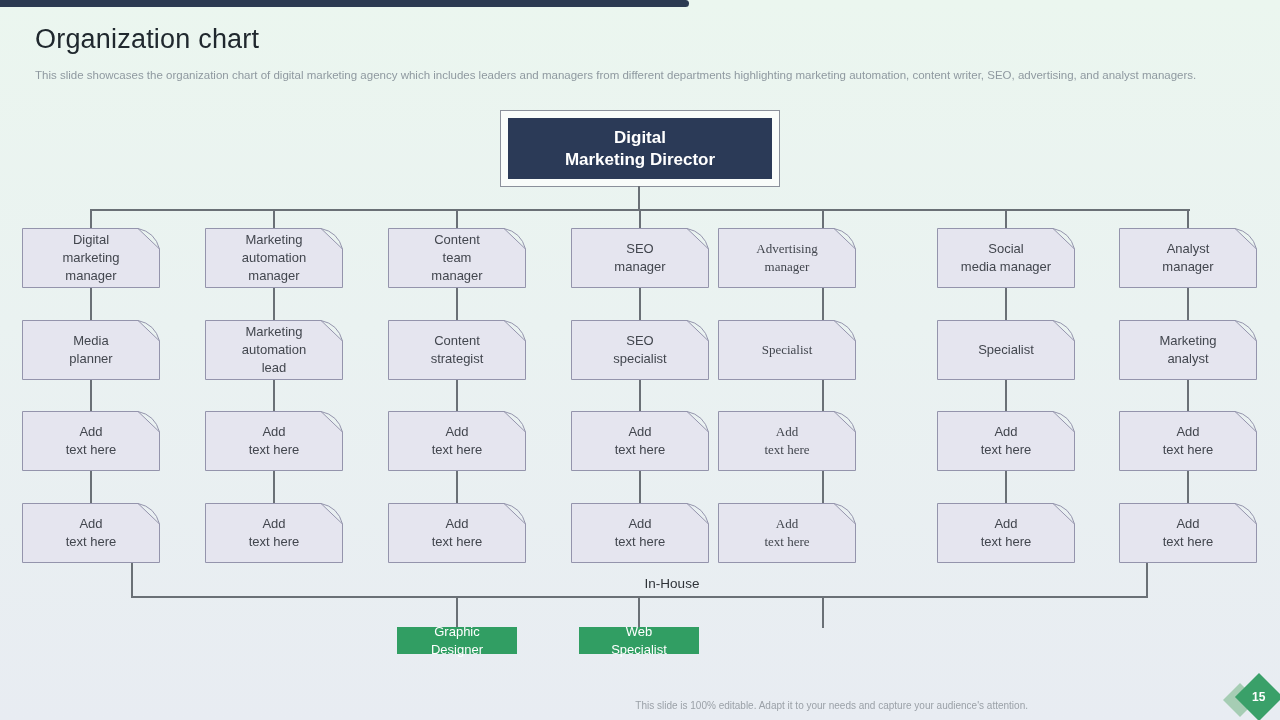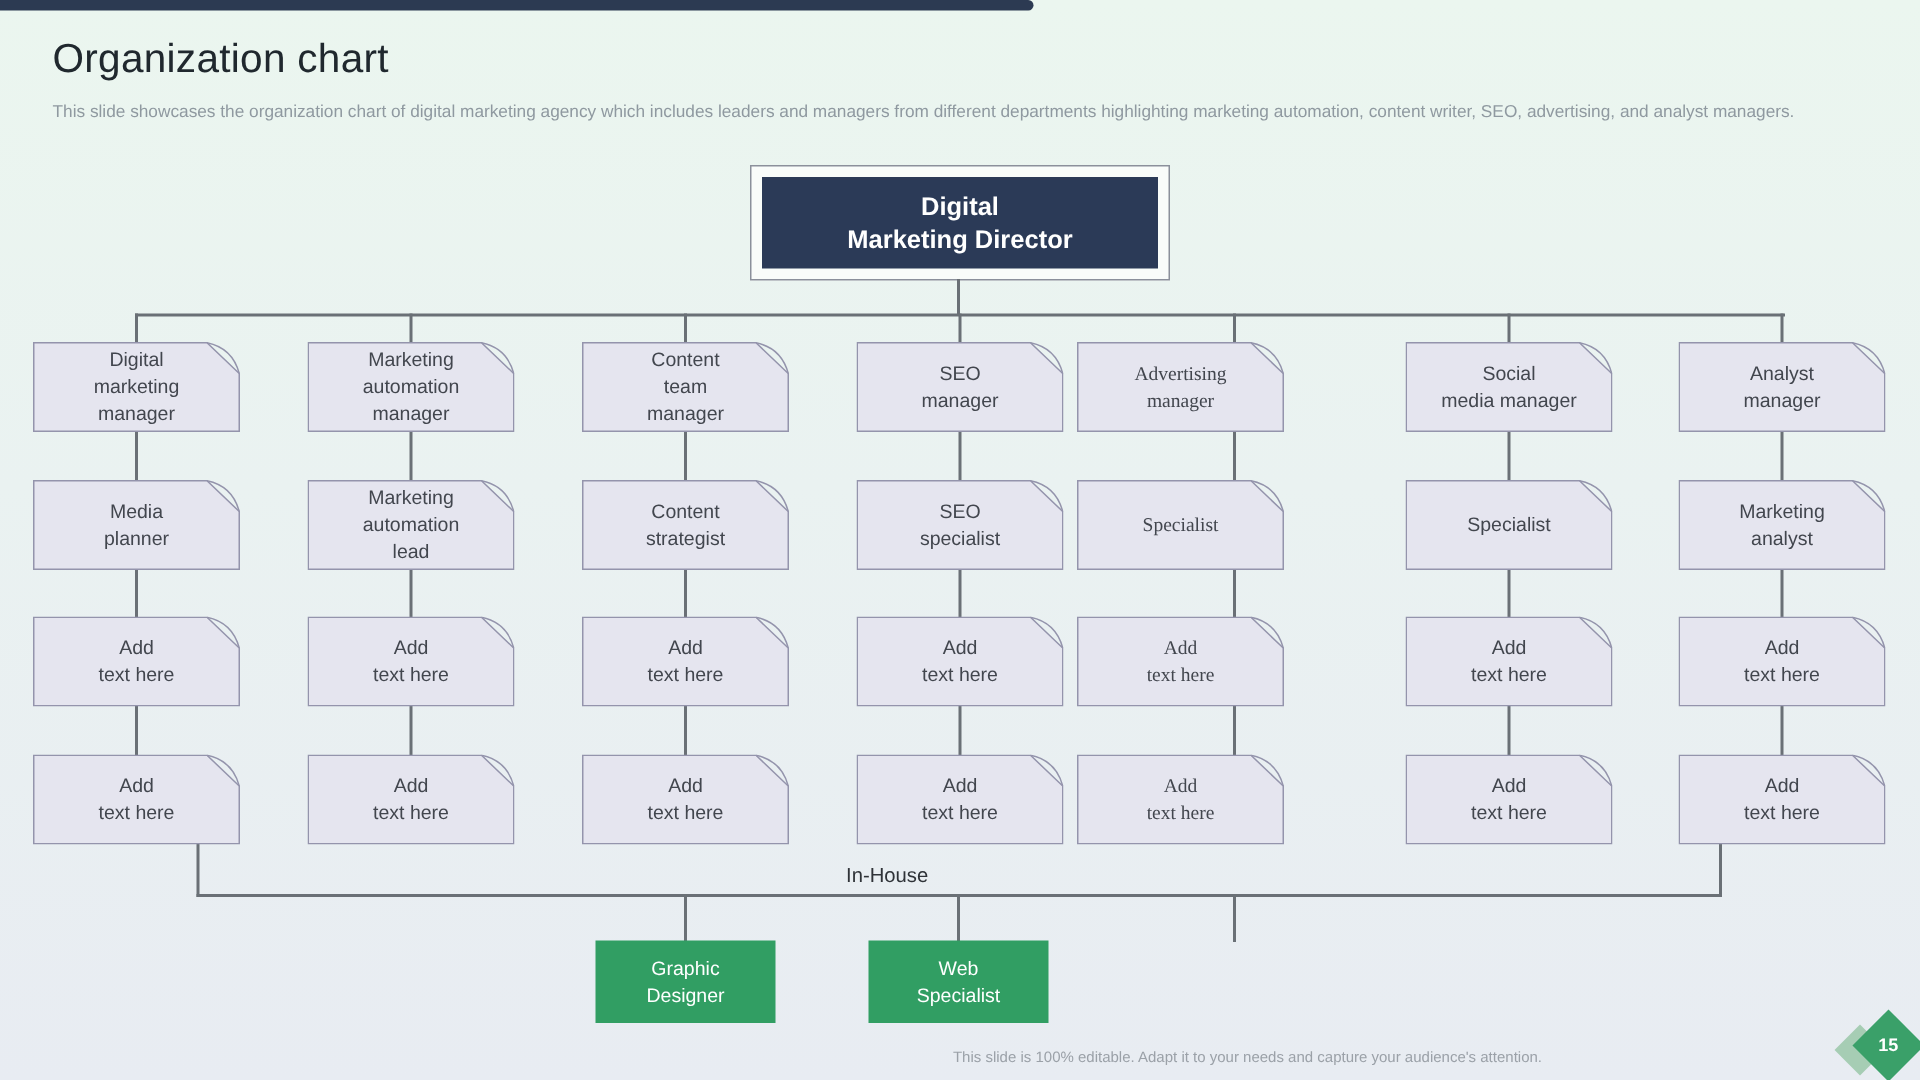--- a/index.html
+++ b/index.html
@@ -50,26 +50,26 @@
     display:flex;align-items:center;justify-content:center;text-align:center;
     font-size:13px;line-height:18px;color:var(--node-text);white-space:pre-line;
   }
   .c0{left:22px;} .c1{left:205px;} .c2{left:388px;} .c3{left:571px;}
   .c4{left:718px;font-family:Liberation Serif, serif;} .c5{left:937px;border-radius:13px;} .c6{left:1119px;}
   .r0{top:228px;} .r1{top:320px;} .r2{top:411px;} .r3{top:503px;}
   
   .ln{position:absolute;background:var(--connector);}
   
   .group-label{
-    position:absolute;left:564px;top:576px;width:160px;
+    position:absolute;left:592px;top:576px;width:160px;text-align:center;
     font-size:13.5px;color:#2f3338;
   }
   
   .green-node{
-    position:absolute;top:627px;width:120px;height:55px;background:var(--green);
+    position:absolute;top:627px;width:120px;height:27px;background:var(--green);
     display:flex;align-items:center;justify-content:center;text-align:center;
     color:#fff;font-size:13px;font-weight:500;line-height:18px;white-space:pre-line;
   }
   .gn0{left:397px;} .gn1{left:579px;} .gn2{left:763px;}
   .footer{
     position:absolute;left:0;top:700px;width:1028px;text-align:right;
     font-size:10px;color:#9ba1a8;
   }
   .diamond-back{
     position:absolute;left:1228px;top:688px;width:24px;height:24px;

